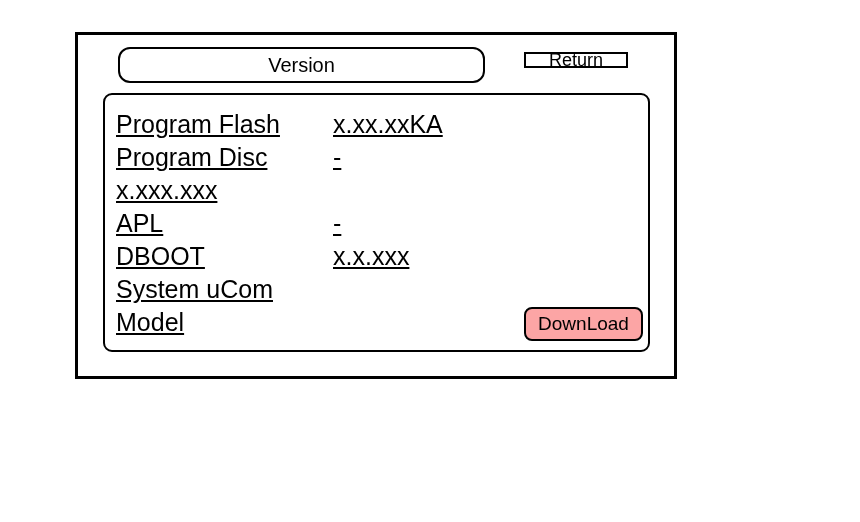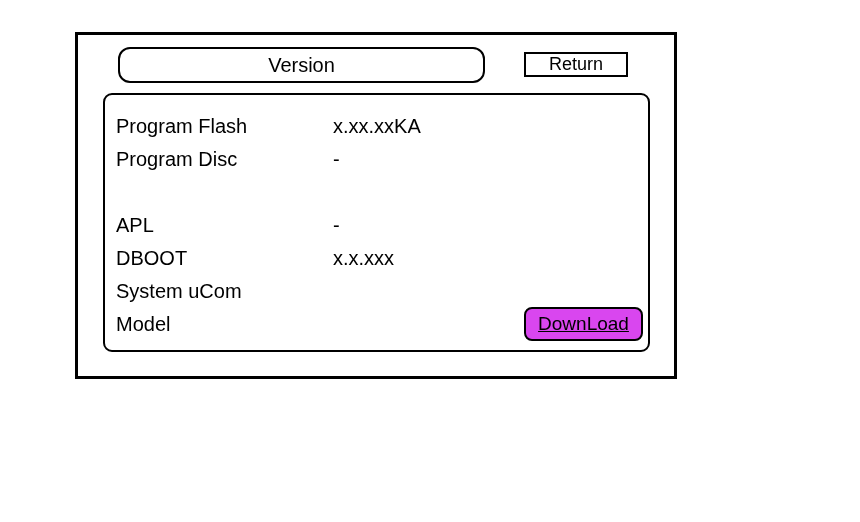--- a/index.html
+++ b/index.html
@@ -37,21 +37,21 @@
     display: flex;
     align-items: center;
     justify-content: center;
     font-size: 20px;
   }
   .return-button {
     position: absolute;
     left: 446px;
     top: 17px;
     width: 104px;
-    height: 25px;
+    height: 16px;
     border: 2px solid #000000;
     box-sizing: border-box;
     background: #ffffff;
     display: flex;
     align-items: center;
     justify-content: center;
     font-size: 18px;
     font-family: "Liberation Sans", sans-serif;
     padding: 0;
     cursor: pointer;
@@ -69,48 +69,47 @@
   }
   .rows {
     position: absolute;
     left: 11px;
     top: 15px;
     right: 10px;
   }
   .row {
     height: 33px;
     display: flex;
-    align-items: center;
-    font-size: 20px;
+    font-size: 25px;
+    text-decoration: underline;
   }
   .row-label {
     width: 217px;
     flex: 0 0 217px;
   }
   .row-value {
     flex: 1 1 auto;
   }
   .download-button {
     position: absolute;
     left: 419px;
     top: 212px;
     width: 119px;
     height: 34px;
     border: 2px solid #000000;
     box-sizing: border-box;
     border-radius: 8px;
-    background: #d946ef;
+    background: #fca5a5;
     display: flex;
     align-items: center;
     justify-content: center;
     font-size: 19px;
     font-family: "Liberation Sans", sans-serif;
     padding: 0;
     cursor: pointer;
-    text-decoration: underline;
   }
 </style>
 </head>
 <body>
 
 <div class="screen">
 
   <div class="title-box">Version</div>
 
   <button class="return-button">Return</button>
@@ -122,20 +121,21 @@
         <span class="row-label">Program Flash</span>
         <span class="row-value">x.xx.xxKA</span>
       </div>
 
       <div class="row">
         <span class="row-label">Program Disc</span>
         <span class="row-value">-</span>
       </div>
 
       <div class="row">
+        <span class="row-value">x.xxx.xxx</span>
       </div>
 
       <div class="row">
         <span class="row-label">APL</span>
         <span class="row-value">-</span>
       </div>
 
       <div class="row">
         <span class="row-label">DBOOT</span>
         <span class="row-value">x.x.xxx</span>

